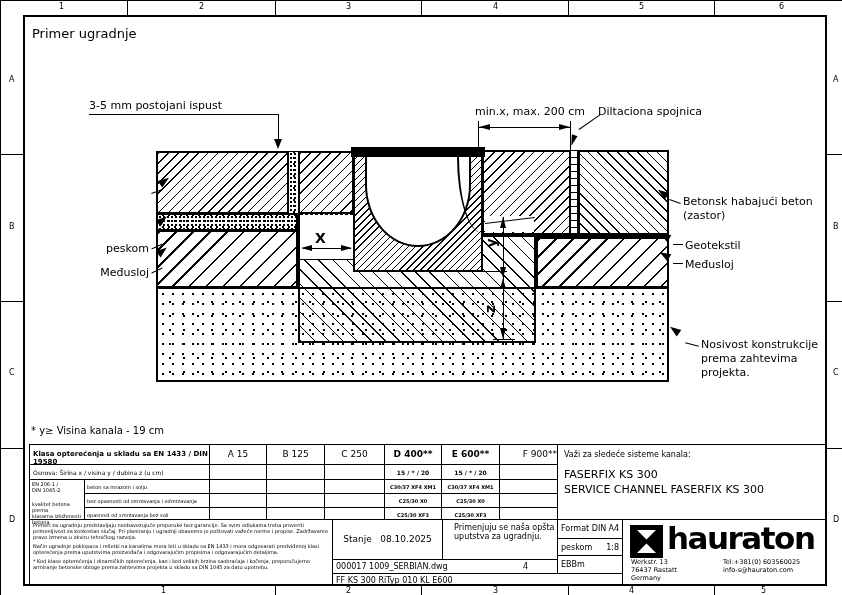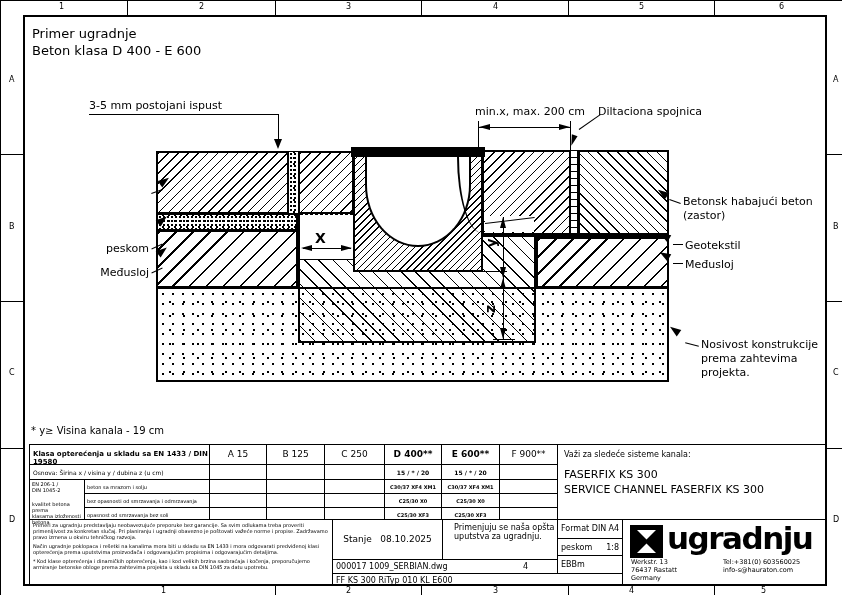--- a/index.html
+++ b/index.html
@@ -72,21 +72,20 @@
   <div class="abs vl1" style="left:713px;top:585px;height:10px;"></div>
   <div class="abs hl1" style="left:0;top:153px;width:22px;"></div>
   <div class="abs hl1" style="left:0;top:300px;width:22px;"></div>
   <div class="abs hl1" style="left:0;top:447px;width:22px;"></div>
   <div class="abs hl1" style="left:826px;top:153px;width:16px;"></div>
   <div class="abs hl1" style="left:826px;top:300px;width:16px;"></div>
   <div class="abs hl1" style="left:826px;top:447px;width:16px;"></div>
 
   <div class="abs" style="left:31px;top:24px;font-size:13px;line-height:17px;">
     <div>Primer ugradnje</div>
-    <div>Beton klasa D 400 - E 600</div>
   </div>
 
   <div class="abs bd speck" style="left:155px;top:286px;width:513px;height:95px;"></div>
 
   <div class="abs bd hsparse" style="left:297px;top:150px;width:238px;height:192px;"></div>
 
   <div class="abs bd hfwd" style="left:297px;top:150px;width:56px;height:63px;background-color:#fff;"></div>
 
   <div class="abs" style="left:299px;top:213px;width:53px;height:45px;background:#fff;border-bottom:1.5px solid #000;"></div>
 
@@ -187,21 +186,21 @@
   <div class="abs" style="left:30px;top:424px;font-size:10px;">* y≥ Visina kanala - 19 cm</div>
 
   <div class="abs" style="left:28px;top:443px;width:798px;height:76px;border:1px solid #000;box-sizing:border-box;">
 
     <div class="cell tt" style="left:0;top:0;width:179px;height:19px;border-left:none;border-top:none;padding:5px 0 0 3px;font-weight:bold;">Klasa opterećenja u skladu sa EN 1433 / DIN 19580</div>
     <div class="cell" style="left:179px;top:0;width:57px;height:19px;border-top:none;font-size:9px;text-align:center;padding-top:4px;">A 15</div>
     <div class="cell" style="left:236px;top:0;width:58px;height:19px;border-top:none;font-size:9px;text-align:center;padding-top:4px;">B 125</div>
     <div class="cell" style="left:294px;top:0;width:60px;height:19px;border-top:none;font-size:9px;text-align:center;padding-top:4px;">C 250</div>
     <div class="cell" style="left:354px;top:0;width:57px;height:19px;border-top:none;font-size:9px;text-align:center;padding-top:4px;font-weight:bold;">D 400**</div>
     <div class="cell" style="left:411px;top:0;width:58px;height:19px;border-top:none;font-size:9px;text-align:center;padding-top:4px;font-weight:bold;">E 600**</div>
-    <div class="cell" style="left:469px;top:0;width:58px;height:19px;border-top:none;font-size:9px;text-align:center;padding-top:4px;">F 900**</div>
+    <div class="cell" style="left:469px;top:0;width:58px;height:19px;border-top:none;font-size:9px;text-align:right;padding-top:4px;">F 900**</div>
 
     <div class="cell tc" style="left:0;top:19px;width:179px;height:15px;border-left:none;padding:4px 0 0 3px;">Osnova: Širina x / visina y / dubina z (u cm)</div>
     <div class="cell" style="left:179px;top:19px;width:57px;height:15px;"></div>
     <div class="cell" style="left:236px;top:19px;width:58px;height:15px;"></div>
     <div class="cell" style="left:294px;top:19px;width:60px;height:15px;"></div>
     <div class="cell tc" style="left:354px;top:19px;width:57px;height:15px;text-align:center;padding-top:4px;font-weight:bold;">15 / * / 20</div>
     <div class="cell tc" style="left:411px;top:19px;width:58px;height:15px;text-align:center;padding-top:4px;font-weight:bold;">15 / * / 20</div>
     <div class="cell" style="left:469px;top:19px;width:58px;height:15px;"></div>
 
     <div class="cell" style="left:0;top:34px;width:54px;height:41px;border-left:none;padding:1px 0 0 2px;">
@@ -278,21 +277,21 @@
     <div class="abs" style="left:527px;top:35px;width:65px;height:18px;border-left:1px solid #000;border-top:1px solid #000;box-sizing:border-box;font-size:8px;padding:4px 3px 0 3px;">EBBm</div>
 
     <div class="abs" style="left:592px;top:0;width:205px;height:66px;border-left:1px solid #000;box-sizing:border-box;">
       <span class="abs" style="left:7px;top:5px;">
         <svg width="33" height="33" viewBox="0 0 33 33">
           <rect x="0" y="0" width="33" height="33" fill="#000"></rect>
           <polygon points="7,5 26,5 16.5,14.5" fill="#fff"></polygon>
           <polygon points="7,28 26,28 16.5,18.5" fill="#fff"></polygon>
         </svg>
       </span>
-      <span class="abs" style="left:44px;top:0px;font-size:31px;font-weight:bold;letter-spacing:-1.5px;">ugradnju</span>
+      <span class="abs" style="left:44px;top:0px;font-size:31px;font-weight:bold;letter-spacing:-1.5px;">hauraton</span>
       <div class="abs" style="left:8px;top:38px;font-size:6.5px;line-height:8px;">
         <div>Werkstr. 13</div>
         <div>76437 Rastatt</div>
         <div>Germany</div>
       </div>
       <div class="abs" style="left:100px;top:38px;font-size:6.5px;line-height:8px;">
         <div>Tel:+381(0) 603560025</div>
         <div>info-s@hauraton.com</div>
       </div>
     </div>

